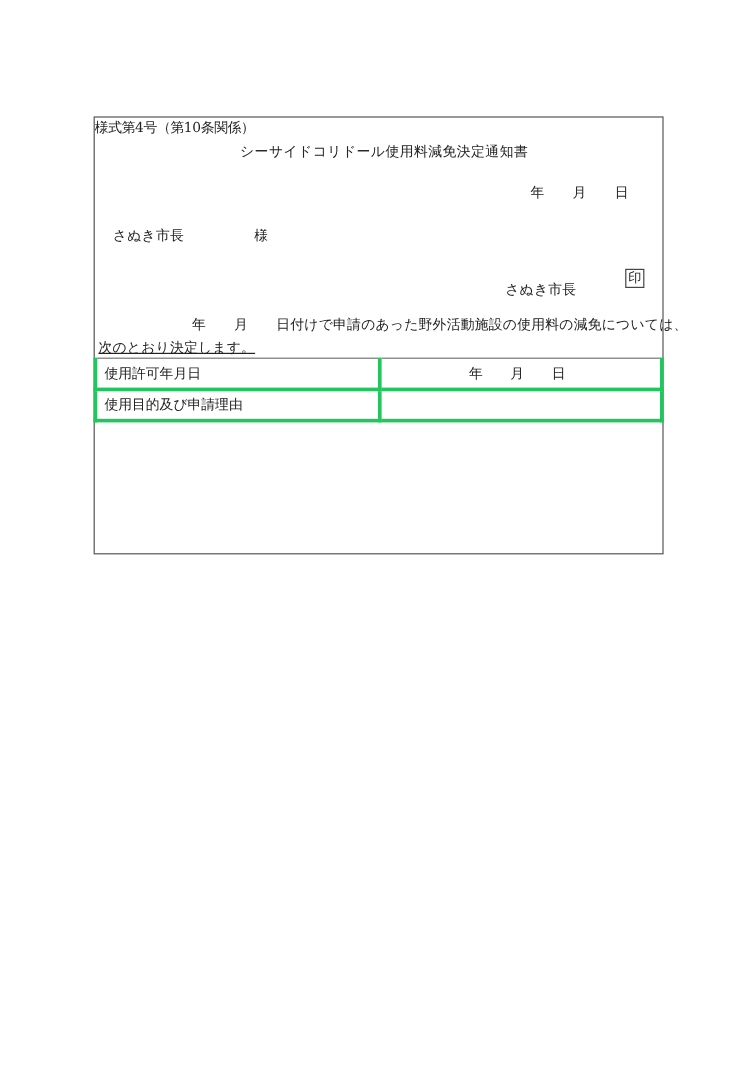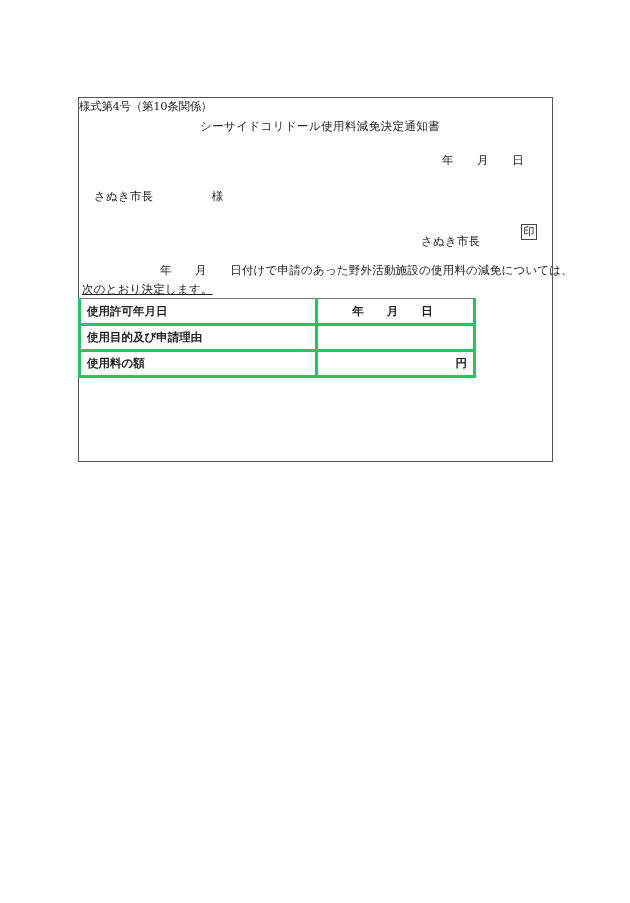--- a/index.html
+++ b/index.html
@@ -10,21 +10,21 @@
   .frame { position:absolute; left:78px; top:97px; width:473px; height:363px; border:1px solid #555; box-sizing:content-box; }
   .t { position:absolute; font-size:11.5px; white-space:pre; letter-spacing:0.2px; }
   .title { left:200px; top:119px; font-size:11.5px; letter-spacing:0.4px; }
   .date-top { left:442px; top:153px; }
   .applicant { left:94px; top:189px; }
   .mayor { left:421px; top:234px; }
   .seal { position:absolute; left:521px; top:224px; width:14px; height:14px; border:1px solid #444;
           font-size:11px; line-height:14px; text-align:center; }
   .body1 { left:143px; top:263px;margin-left:17px; }
   .body2 { left:82px; top:282px;text-decoration:underline; }
-  table.grid { position:absolute; left:78px; top:298px; width:398px; border-collapse:collapse;font-weight:bold; }
+  table.grid { position:absolute; left:78px; top:298px; width:475px; border-collapse:collapse; }
   table.grid td { border:3px solid #22c55e; height:26px; padding:0 6px; font-size:11.5px; box-sizing:border-box; }
   table.grid tr:first-child td { border-top:1.5px solid #777; }
   td.lbl { width:237px; }
   td.val { text-align:right; }
   td.val.center { text-align:center; padding-left:0; }
 </style>
 </head>
 <body>
 
 <div class="page">
@@ -43,19 +43,15 @@
   <table class="grid">
     <tbody>
         <tr>
       <td class="lbl">使用許可年月日</td>
       <td class="val center">年　　月　　日</td>
     </tr>
     <tr>
       <td class="lbl">使用目的及び申請理由</td>
       <td class="val"></td>
     </tr>
-    <tr>
-      <td class="lbl">使用料の額</td>
-      <td class="val">円</td>
-    </tr>
   </tbody>
     </table>
 </div>
 
 </body></html>

